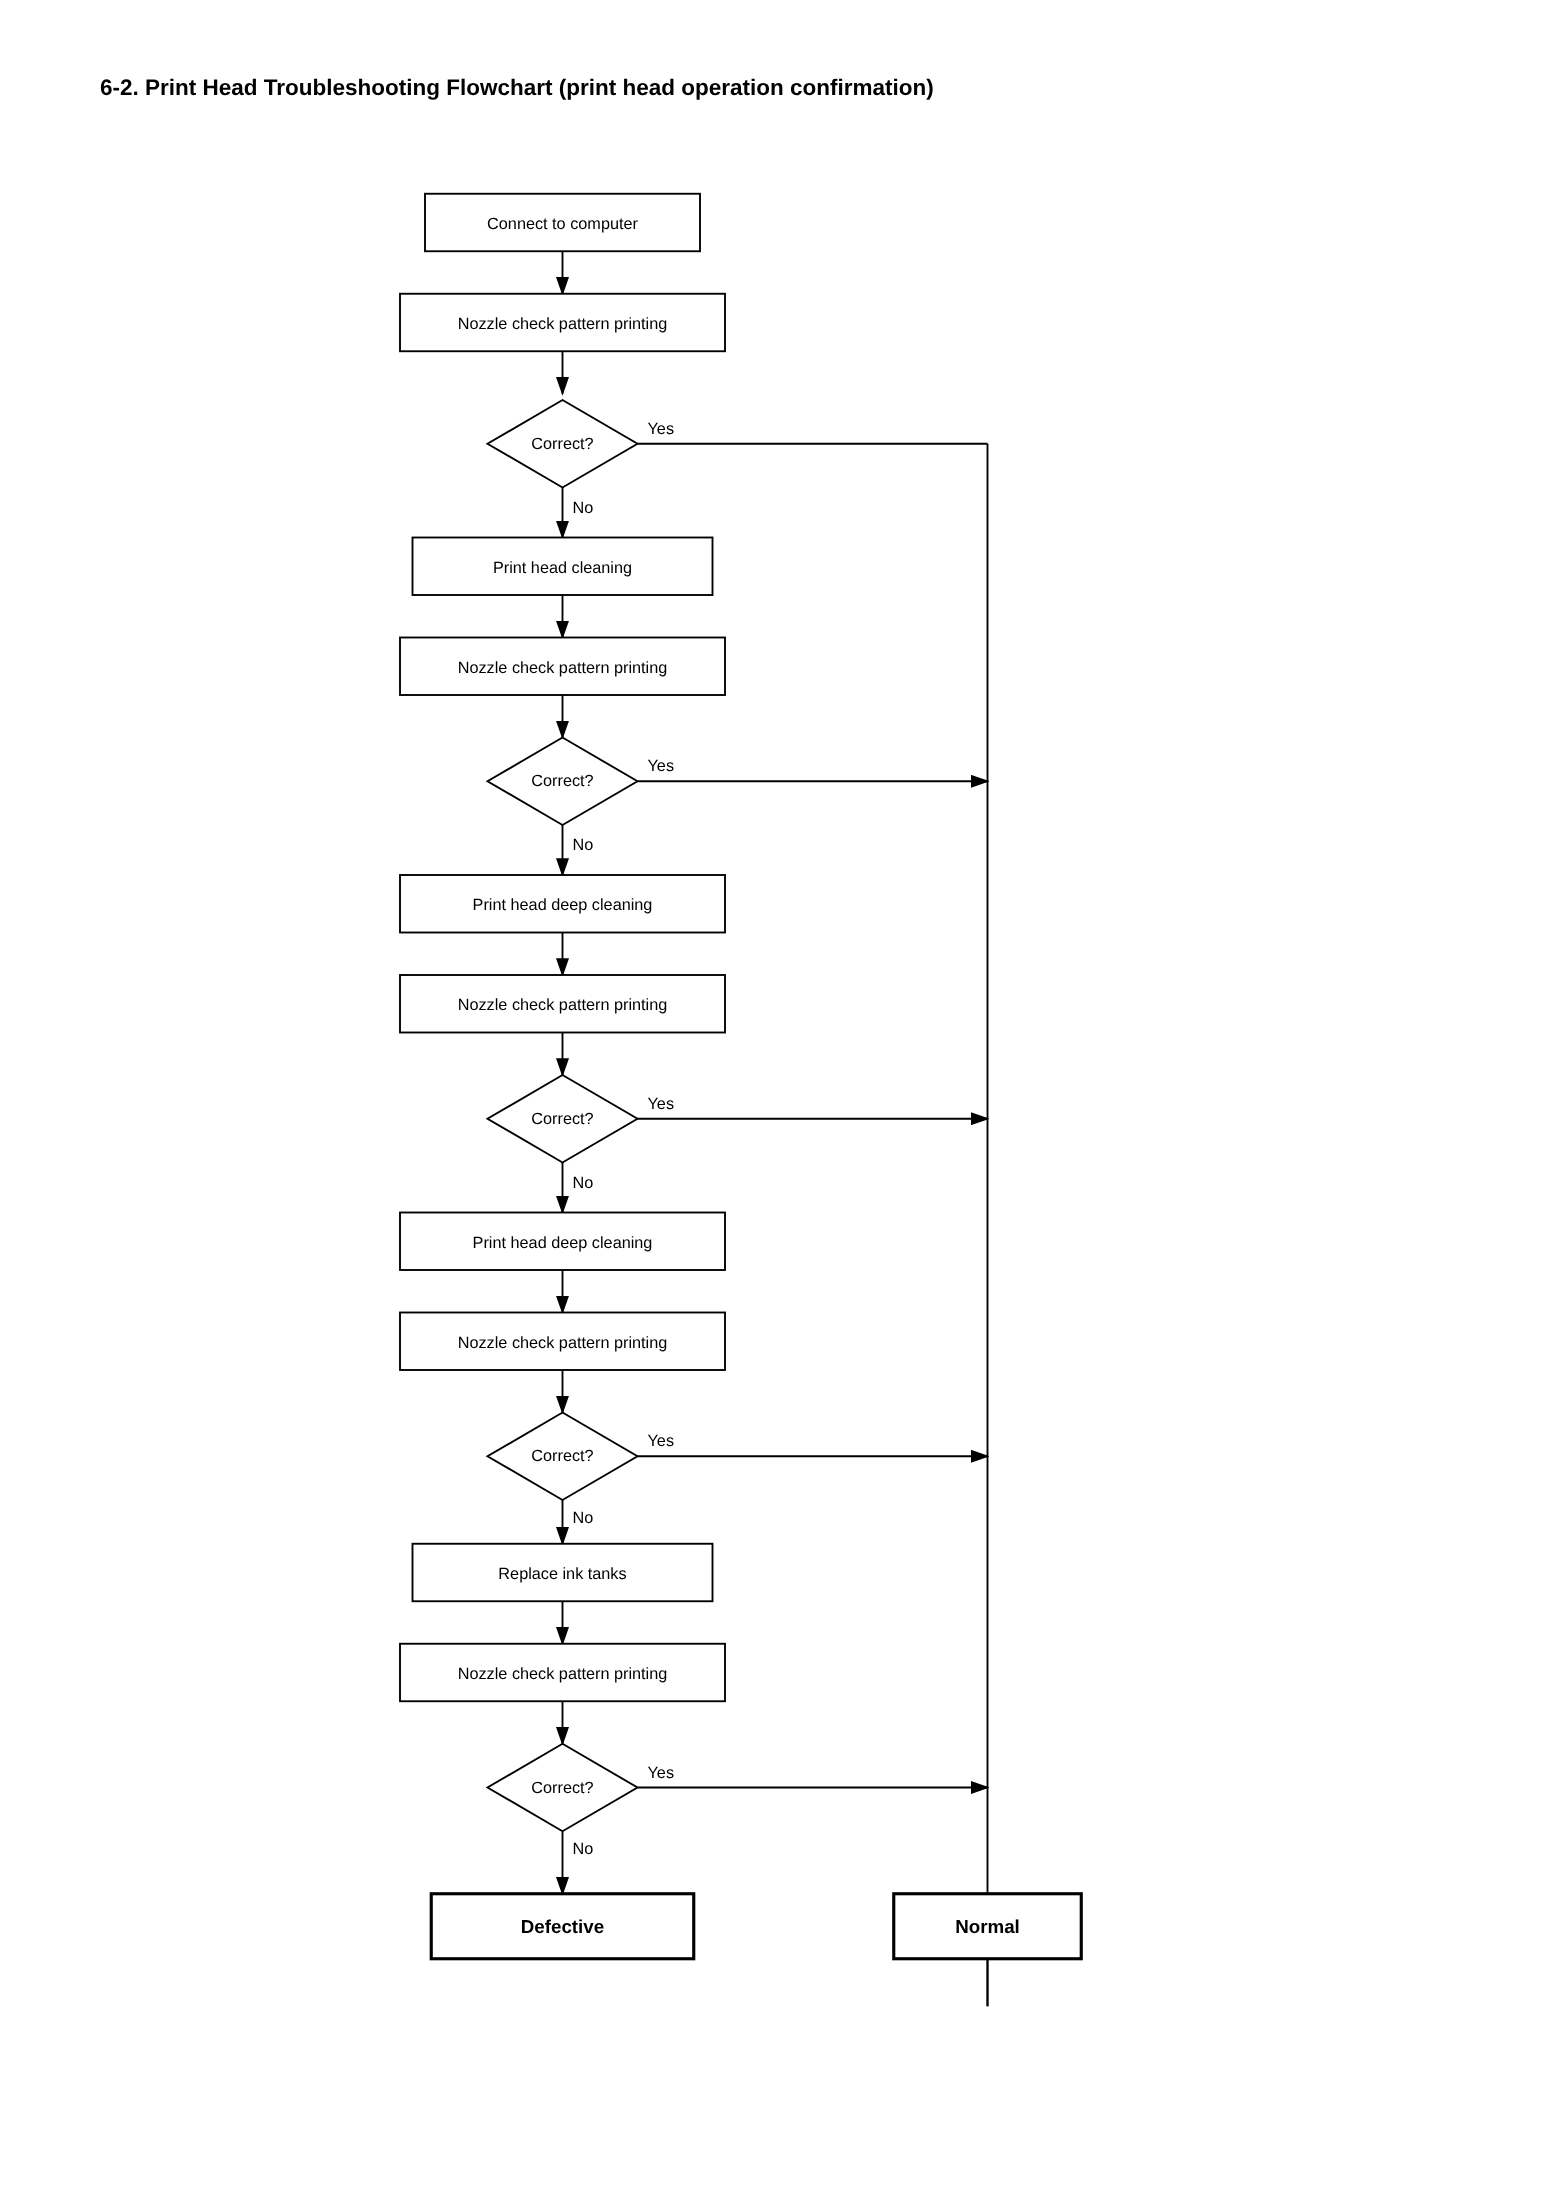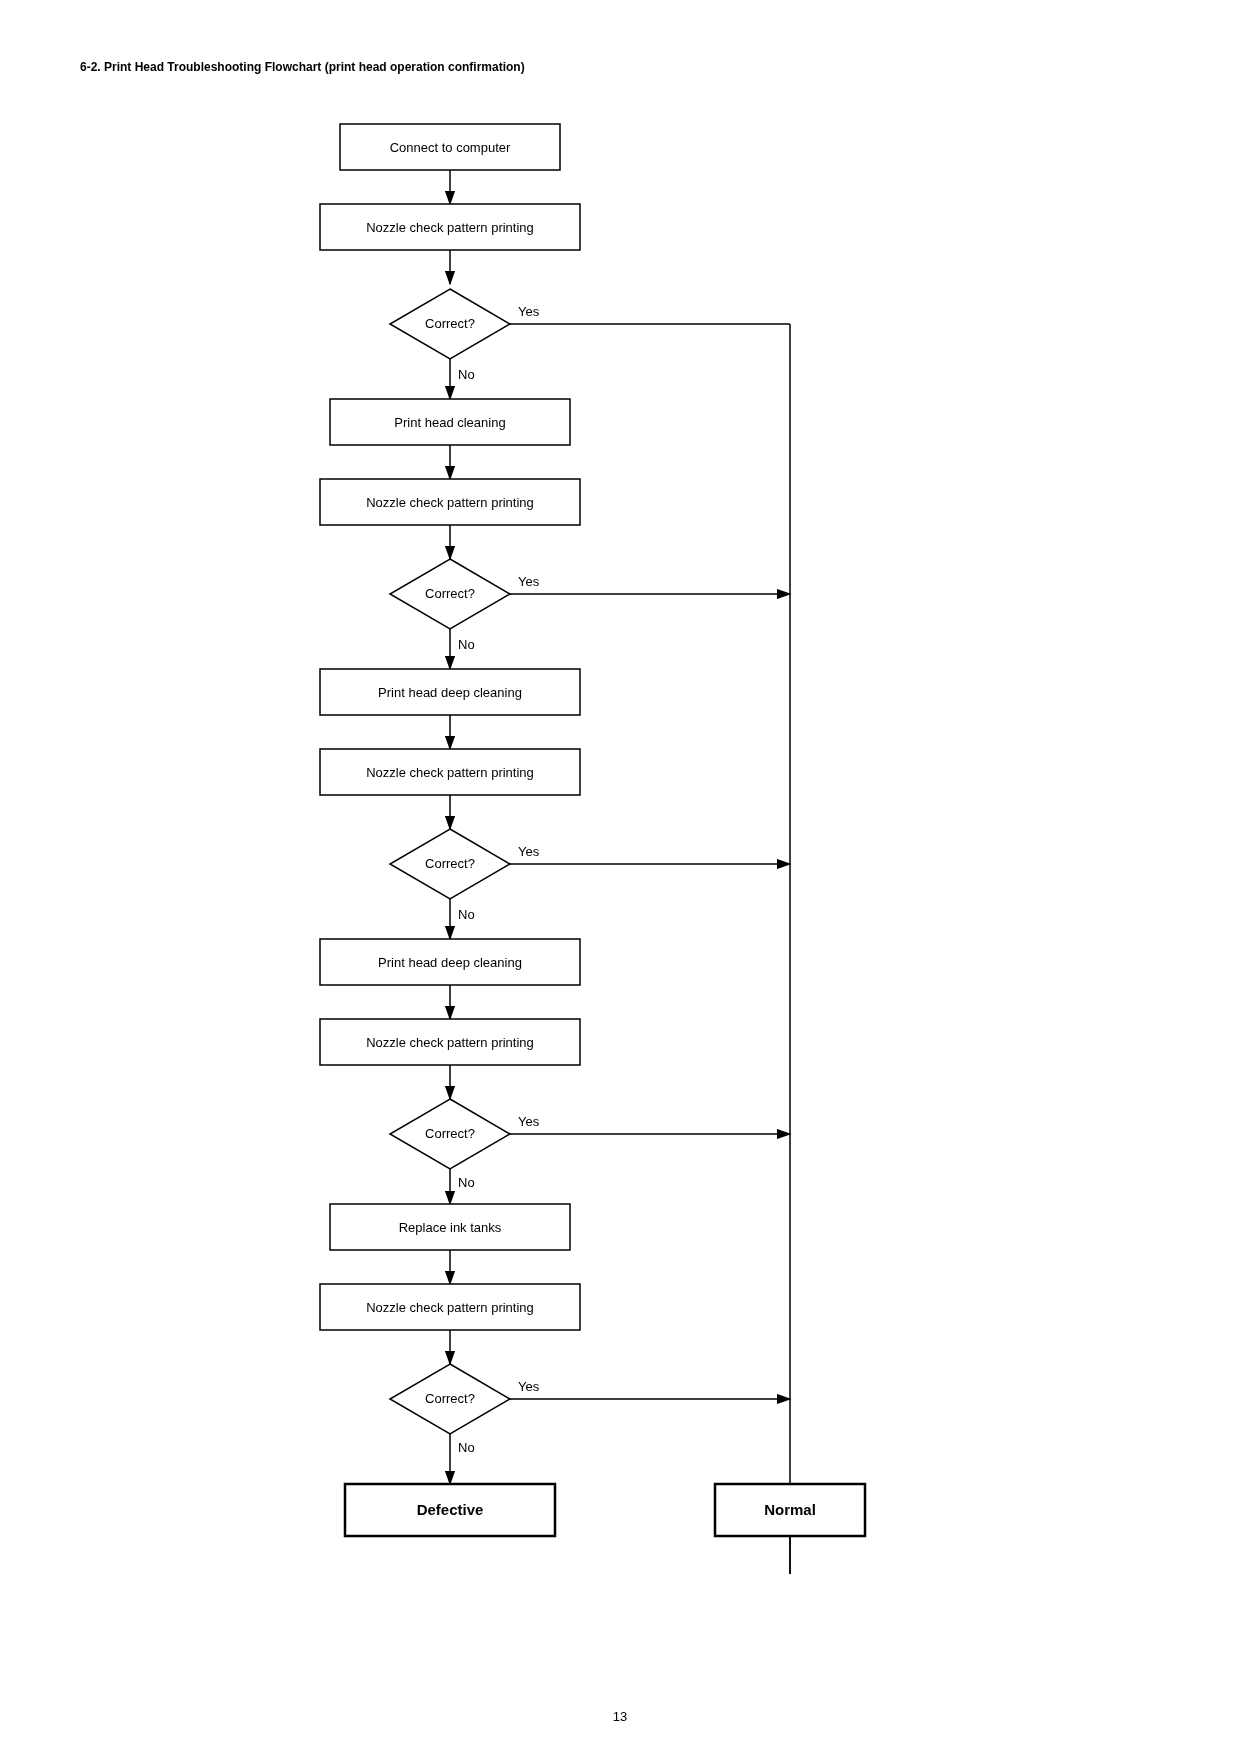--- a/index.html
+++ b/index.html
@@ -11,23 +11,23 @@
       width: 1240px;
       min-height: 1754px;
     }
     .page {
       width: 1240px;
       min-height: 1754px;
       padding: 60px 80px;
       position: relative;
     }
     .page-title {
-      font-size: 12px;
+      font-size: 18px;
       font-weight: bold;
-      margin-bottom: 20px;
+      margin-bottom: 44px;
     }
     
     .flowchart-svg {
       display: block;
       margin: 0 auto;
     }
     .page-number {
       text-align: center;
       position: absolute;
       bottom: 50px;
@@ -148,14 +148,13 @@
 
     <rect x="175" y="1390" width="210" height="52" fill="white" stroke="black" stroke-width="2.5"></rect>
     <text x="280" y="1421" text-anchor="middle" font-weight="bold" font-size="15">Defective</text>
 
     <line x1="620" y1="1480" x2="620" y2="1416" stroke="black" stroke-width="1.5" marker-end="url(#arrowhead)"></line>
     <rect x="545" y="1390" width="150" height="52" fill="white" stroke="black" stroke-width="2.5"></rect>
     <text x="620" y="1421" text-anchor="middle" font-weight="bold" font-size="15">Normal</text>
 
   </svg>
 
-  <div class="page-number">13</div>
 </div>
 
 </body></html>

